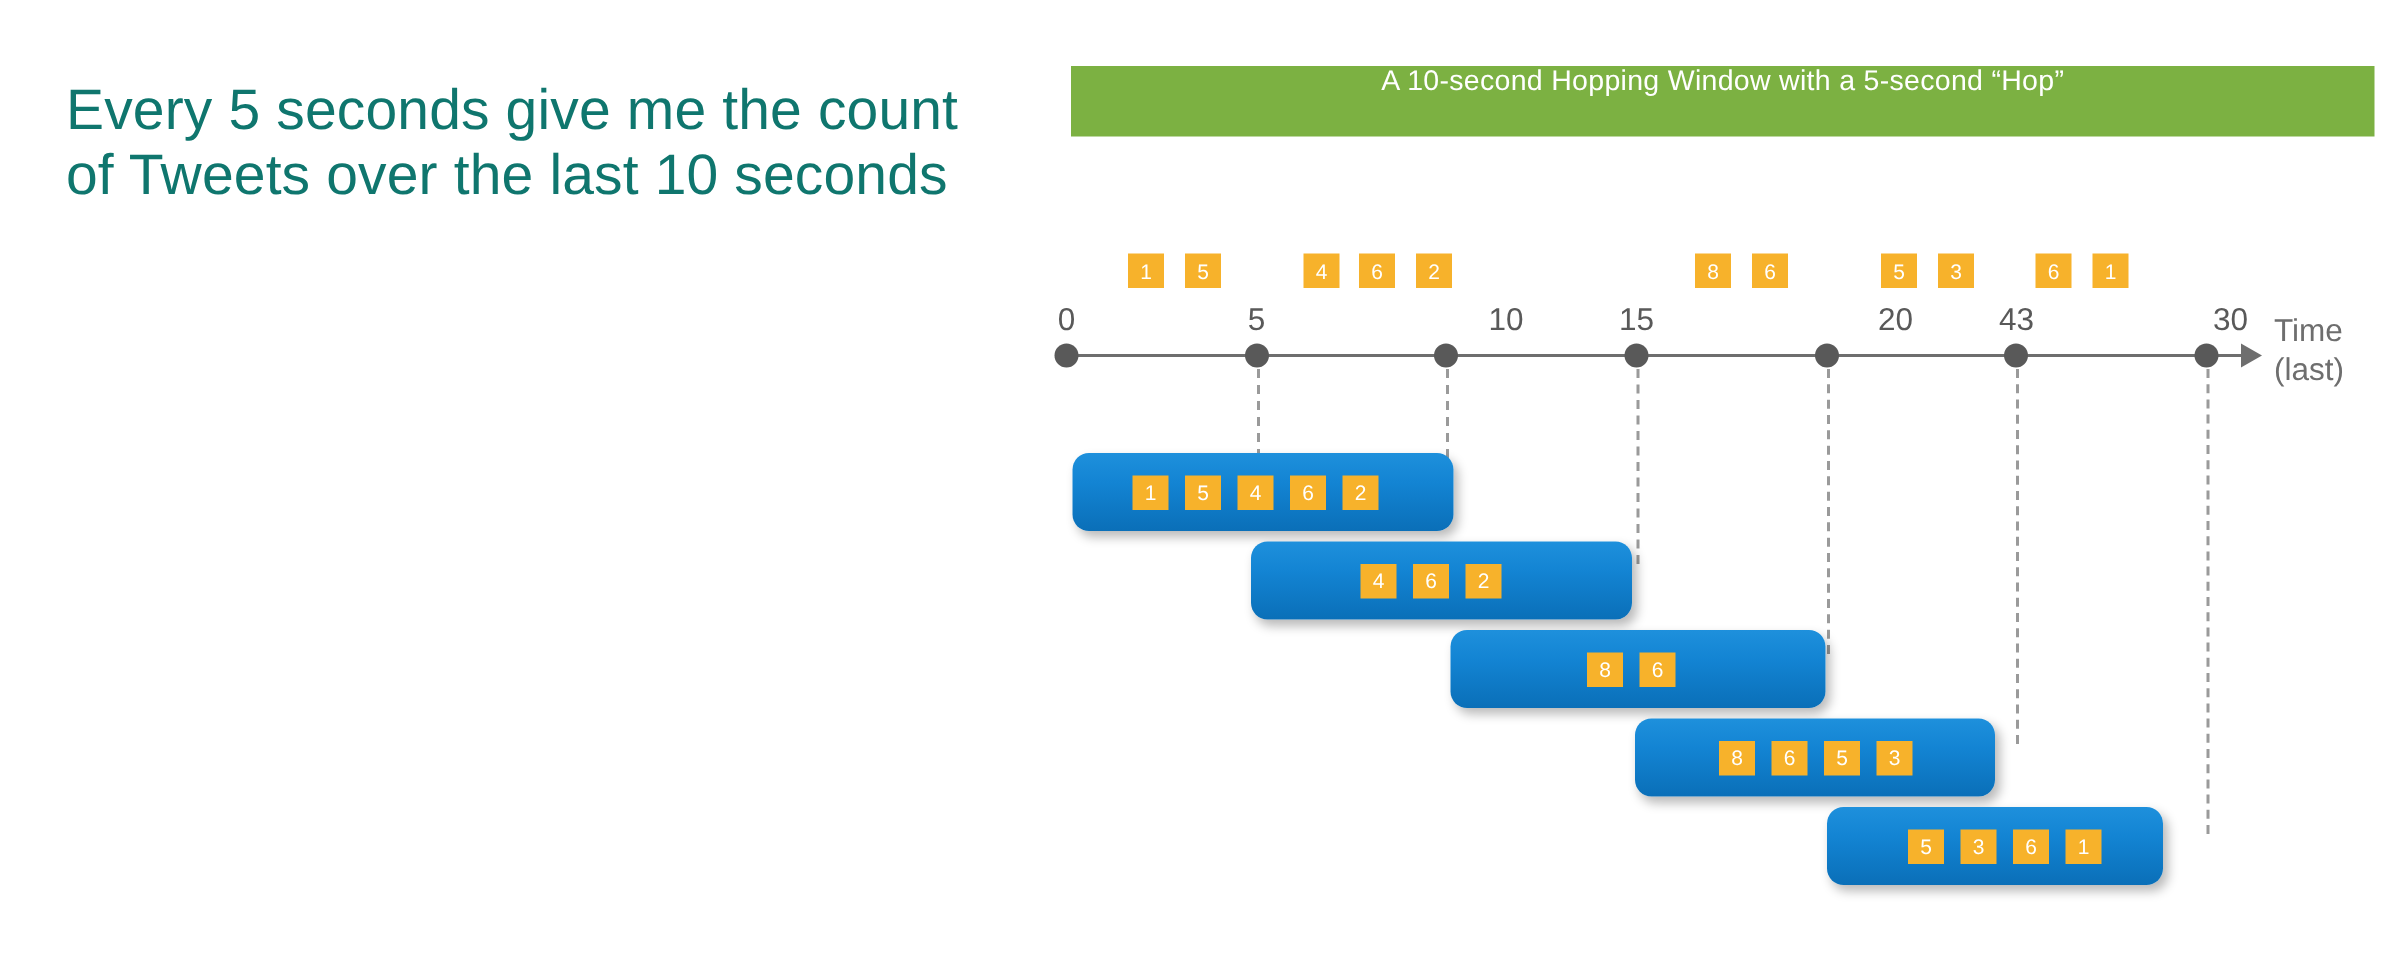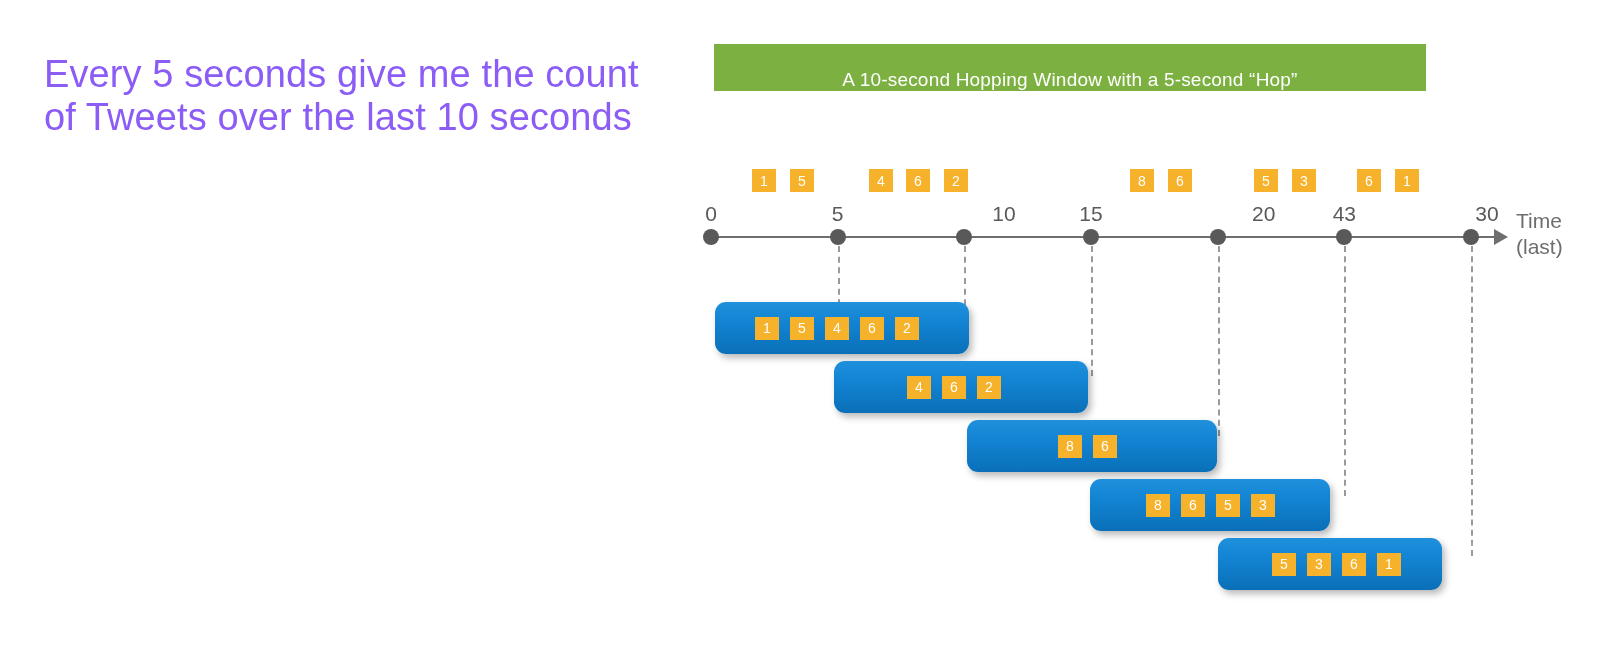--- a/index.html
+++ b/index.html
@@ -19,35 +19,35 @@
   }
 
   
   #headline {
     position: absolute;
     left: 44px;
     top: 53px;
     width: 620px;
     font-size: 38px;
     line-height: 43px;
-    color: #8b5cf6;
+    color: #0f766e;
     font-weight: normal;
     letter-spacing: 0.1px;
   }
 
   
   #banner {
     position: absolute;
     left: 714px;
     top: 44px;
-    width: 712px;
+    width: 869px;
     height: 47px;
     background: #7CB142;
     display: flex;
-    align-items: flex-end;
+    align-items: flex-start;
     justify-content: center;
   }
   #banner-text {
     color: #ffffff;
     font-size: 19px;
     letter-spacing: 0.2px;
     white-space: nowrap;
   }
 
   

